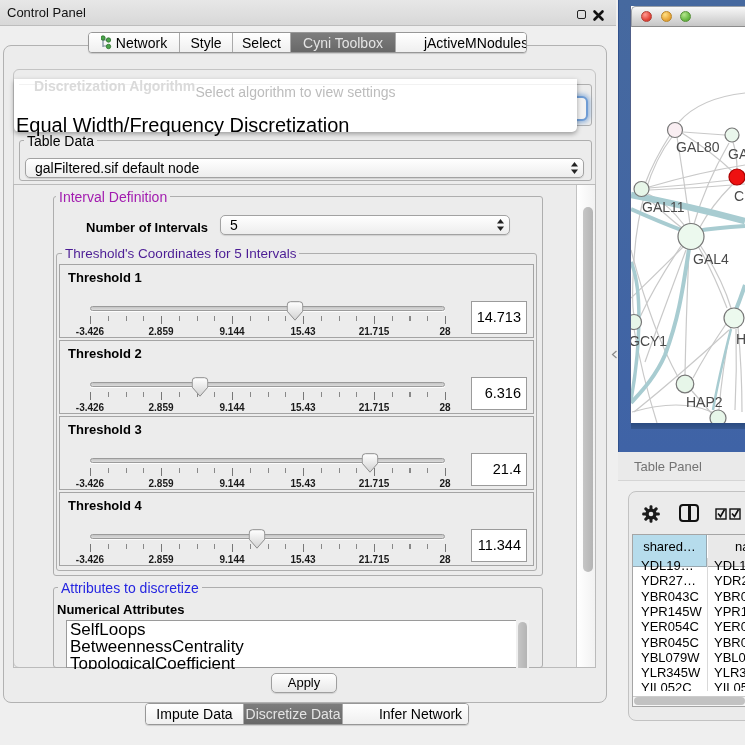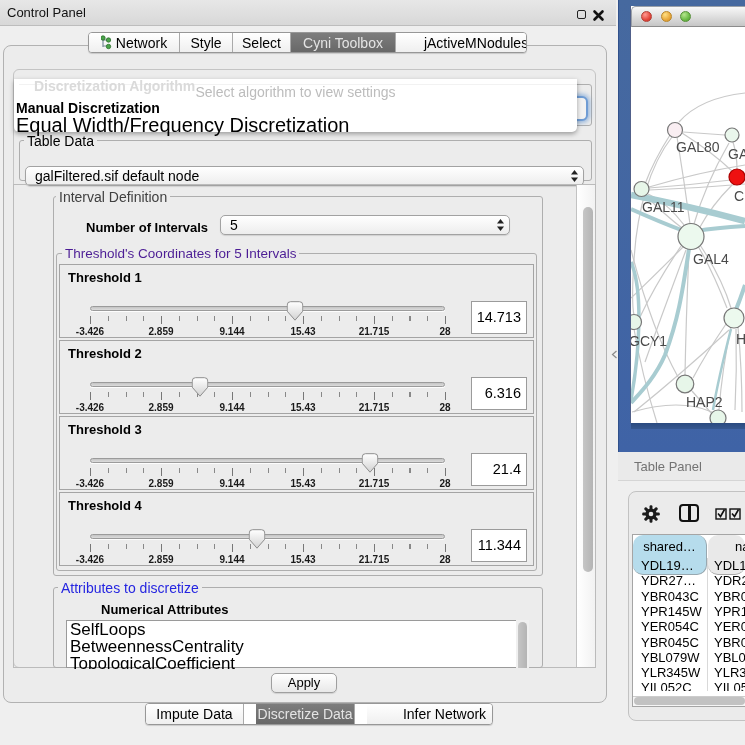--- a/index.html
+++ b/index.html
@@ -8,21 +8,21 @@
 
 #titlebar{left:0;top:0;width:616px;height:26px;background:linear-gradient(#e7e7e7,#d8d8d8);border-bottom:1px solid #bdbdbd;}
 #titlebar .t{position:absolute;left:7px;top:5px;font-size:13px;color:#111;}
 #undock{left:577px;top:10px;width:9px;height:9px;border:1.6px solid #222;border-radius:2px;}
 
 .seg{display:flex;border:1px solid #979797;border-radius:4px;overflow:hidden;background:#fff;box-shadow:0 1px 1px rgba(0,0,0,.15);}
 .seg .s{font-size:14px;color:#000;display:flex;align-items:center;justify-content:center;background:linear-gradient(#ffffff,#efefef);border-right:1px solid #aaa;}
 .seg .s:last-child{border-right:none;padding-left:30px;}
 .seg .dark{background:linear-gradient(#7d7d7d,#686868);color:#e4e4e4;}
 #toptabs{left:88px;top:32px;height:21px;}
-#bottabs{left:145px;top:703px;height:22px;gap:12px;}
+#bottabs{left:145px;top:703px;height:22px;}
 
 #outerpanel{left:3px;top:45px;width:604px;height:658px;border:1.5px solid #b2b2b2;border-radius:8px;background:#ececec;}
 #innerpanel{left:13px;top:69px;width:583px;height:599px;border:1px solid #c4c4c4;border-radius:6px;background:#ececec;}
 .gbox{border:1px solid #aeaeae;border-radius:3px;}
 .glabel{position:absolute;font-size:14px;background:#ececec;padding:0 3px;line-height:14px;}
 
 .combo{position:absolute;border:1px solid #a2a2a2;border-radius:5px;background:linear-gradient(#ffffff,#ededed);font-size:14px;box-shadow:0 1px 1px rgba(0,0,0,.12);}
 .combo .txt{position:absolute;left:9px;top:2px;}
 .combo .arr{position:absolute;right:4px;top:50%;transform:translateY(-50%);width:9px;height:14px;}
 
@@ -51,56 +51,56 @@
 
 #bluepanel{left:618px;top:0;width:127px;height:452px;background:linear-gradient(#46699f,#3f63a6);border-left:1px solid #31518b;}
 #netwin{left:630px;top:6px;width:121px;height:417px;background:#fff;border-left:1.5px solid #50608a;}
 #nettitle{left:631px;top:6px;width:120px;height:21px;background:linear-gradient(#f8f8f8,#c6c6c6);border-bottom:1px solid #8c8c8c;border-top:1px solid #9aa0a8;border-left:1px solid #9aa0a8;border-radius:5px 0 0 0;}
 .light{position:absolute;top:11px;width:11px;height:11px;border-radius:50%;}
 #winshadow{left:631px;top:423px;width:114px;height:6px;background:linear-gradient(#2a4a80,#36578f);}
 #tpbar{left:618px;top:452px;width:127px;height:29px;background:#eaeaea;border-bottom:1px solid #d5d5d5;}
 #tpbar .t{position:absolute;left:16px;top:7px;font-size:13px;color:#737373;}
 #tablepanel{left:628px;top:491px;width:130px;height:230px;border:1.5px solid #c2c2c2;border-radius:8px 0 0 8px;background:#ebebeb;}
 #tblwrap{left:632px;top:534px;width:113px;height:173px;border:1px solid #a5a5a5;border-right:none;background:#fff;}
-.hcell{position:absolute;top:535px;height:40px;font-size:13px;text-align:center;line-height:23px;border-radius:10px;}
+.hcell{position:absolute;top:535px;height:32px;font-size:13px;text-align:center;line-height:23px;}
 .row{position:absolute;font-size:13px;height:15.3px;line-height:15.3px;}
 </style></head>
 <body>
 
 <div id="titlebar" class="abs">
     <div class="t">Control Panel</div>
   </div>
 <div id="undock" class="abs"></div>
 <svg class="abs" style="left:592px;top:9px" width="13" height="13">
     <path d="M2.5,2.5 L10.5,10.5 M10.5,2.5 L2.5,10.5" stroke="#111" stroke-width="2.6" stroke-linecap="round"></path>
   </svg>
 
 <div id="outerpanel" class="abs"></div>
 <div id="innerpanel" class="abs"></div>
 
 <div class="abs gbox" style="left:19px;top:84px;width:573px;height:42px"></div>
 <div class="abs" style="left:300px;top:96px;width:288px;height:25px;border:2px solid #6f9cd4;border-radius:6px;box-shadow:0 0 4px 2px rgba(100,150,210,.6);background:#f2f2f2;"></div>
 
 <div class="abs gbox" style="left:19px;top:140px;width:573px;height:41px"></div>
 <div class="glabel" style="left:24px;top:134px;color:#000;">Table Data</div>
-<div class="combo" style="left:25px;top:166px;width:559px;height:20px;padding-left:46px;">
+<div class="combo" style="left:25px;top:158px;width:559px;height:20px;padding-left:46px;">
     <span class="txt" style="top:1px">galFiltered.sif default node</span>
 <svg class="arr" viewBox="0 0 9 14">
       <path d="M4.5,1 L8,5.5 L1,5.5 Z" fill="#222"></path>
       <path d="M4.5,13 L8,8.5 L1,8.5 Z" fill="#222"></path>
     </svg>
   </div>
 
 <div class="abs" style="left:13px;top:184px;width:583px;height:484px;border:1px solid #bbb;"></div>
 
 <div class="abs vsb-track" style="left:576px;top:185px;width:20px;height:482px;border-left:1px solid #c2c2c2;border-right:1px solid #bbbbbb;"></div>
 <div class="abs sb-thumb" style="left:583px;top:207px;width:10px;height:365px;"></div>
 
 <div class="abs gbox" style="left:53px;top:196px;width:490px;height:380px"></div>
-<div class="glabel" style="left:56px;top:190px;color:#404040;">Interval Definition</div>
+<div class="glabel" style="left:56px;top:190px;color:#a21caf;">Interval Definition</div>
 <div class="abs" style="left:86px;top:220px;font-size:13px;font-weight:bold;">Number of Intervals</div>
 <div class="combo" style="left:220px;top:215px;width:290px;height:20px;">
     <span class="txt" style="top:1px">5</span>
 <svg class="arr" viewBox="0 0 9 14">
       <path d="M4.5,1 L8,5.5 L1,5.5 Z" fill="#222"></path>
       <path d="M4.5,13 L8,8.5 L1,8.5 Z" fill="#222"></path>
     </svg>
   </div>
 
 <div class="abs" style="left:56px;top:253px;width:481px;height:318px;border:1px solid #aeaeae;border-radius:3px;"></div>
@@ -190,37 +190,36 @@
           <stop offset="1" stop-color="#d2d2d2"></stop>
         </linearGradient>
       </defs>
       <path d="M4,0.7 h9 a3.3,3.3 0 0 1 3.3,3.3 v6.2 L8.5,19.2 L0.7,10.2 v-6.2 A3.3,3.3 0 0 1 4,0.7 z" fill="url(#tg3)" stroke="#8e8e8e" stroke-width="1"></path>
     </svg>
     <div class="vfield">11.344</div>
   </div>
 
 <div class="abs gbox" style="left:53px;top:587px;width:490px;height:81px"></div>
 <div class="glabel" style="left:58px;top:581px;color:#2525e0;">Attributes to discretize</div>
-<div class="abs" style="left:57px;top:602px;font-size:13px;font-weight:bold;margin-left:44px;">Numerical Attributes</div>
+<div class="abs" style="left:57px;top:602px;font-size:13px;font-weight:bold;">Numerical Attributes</div>
 <div id="numlist" class="abs">
 <div>SelfLoops</div>
     <div>BetweennessCentrality</div>
     <div>TopologicalCoefficient</div>
 </div>
 <div class="abs" style="left:516px;top:620px;width:13px;height:48px;background:#f0f0f0;"></div>
 <div class="abs sb-thumb" style="left:518px;top:622px;width:9px;height:46px;border-radius:5px 5px 0 0;"></div>
 
 <div class="abs" style="left:14px;top:669px;width:581px;height:33px;background:#ececec;"></div>
 <div id="applybtn" class="abs">Apply</div>
 
 <div id="popup" class="abs">
  <div style="position:absolute;left:5px;top:5px;right:0;height:1px;background:#f2f2f2;"></div>
  <div class="ghost">Discretization Algorithm</div>
  <div class="hint">Select algorithm to view settings</div>
- <div class="sel">Manual Discretization</div>
  <div class="opt">Equal Width/Frequency Discretization</div>
 </div>
 
 <div id="toptabs" class="abs seg">
  <div class="s" style="width:91px;"><svg width="11" height="17" viewBox="0 0 11 17" style="margin-right:4px">
         <path d="M2,4 L2,13 M2,6 L7,6 M2,12 L7,12" stroke="#7a8a99" stroke-width="1.2" fill="none"></path>
         <circle cx="2" cy="4" r="2.2" fill="#4aa34a" stroke="#2c702c" stroke-width=".8"></circle>
         <circle cx="7.5" cy="6" r="2.2" fill="#4aa34a" stroke="#2c702c" stroke-width=".8"></circle>
         <circle cx="7.5" cy="12.5" r="2.2" fill="#4aa34a" stroke="#2c702c" stroke-width=".8"></circle>
       </svg>Network</div>

